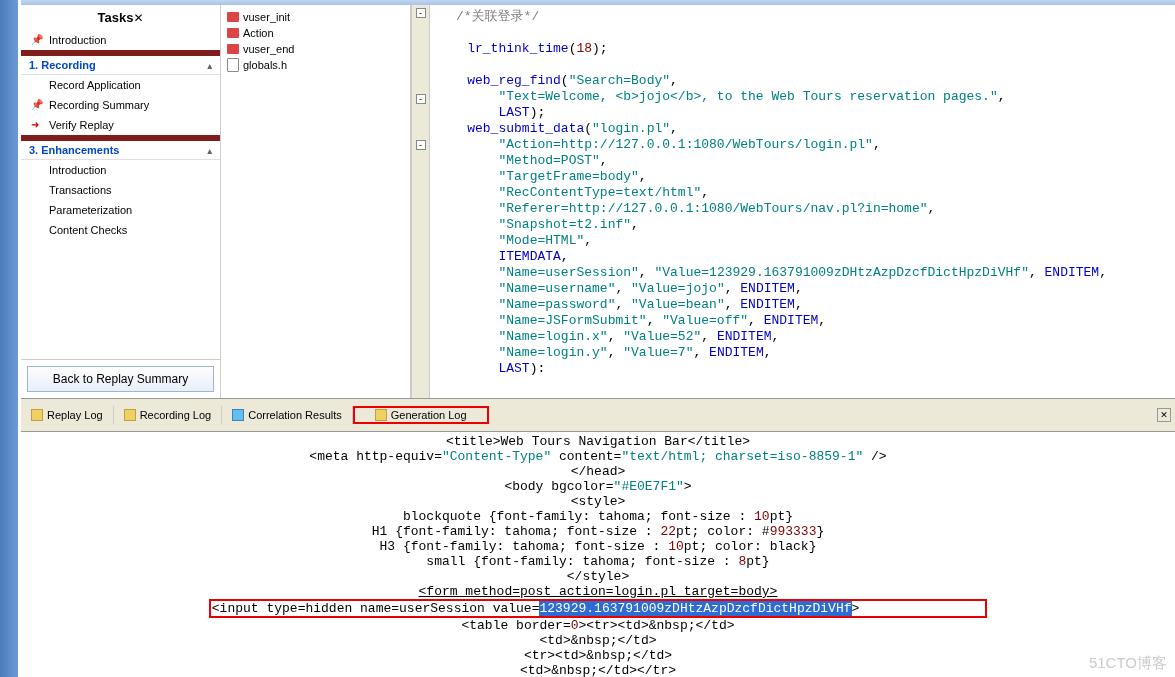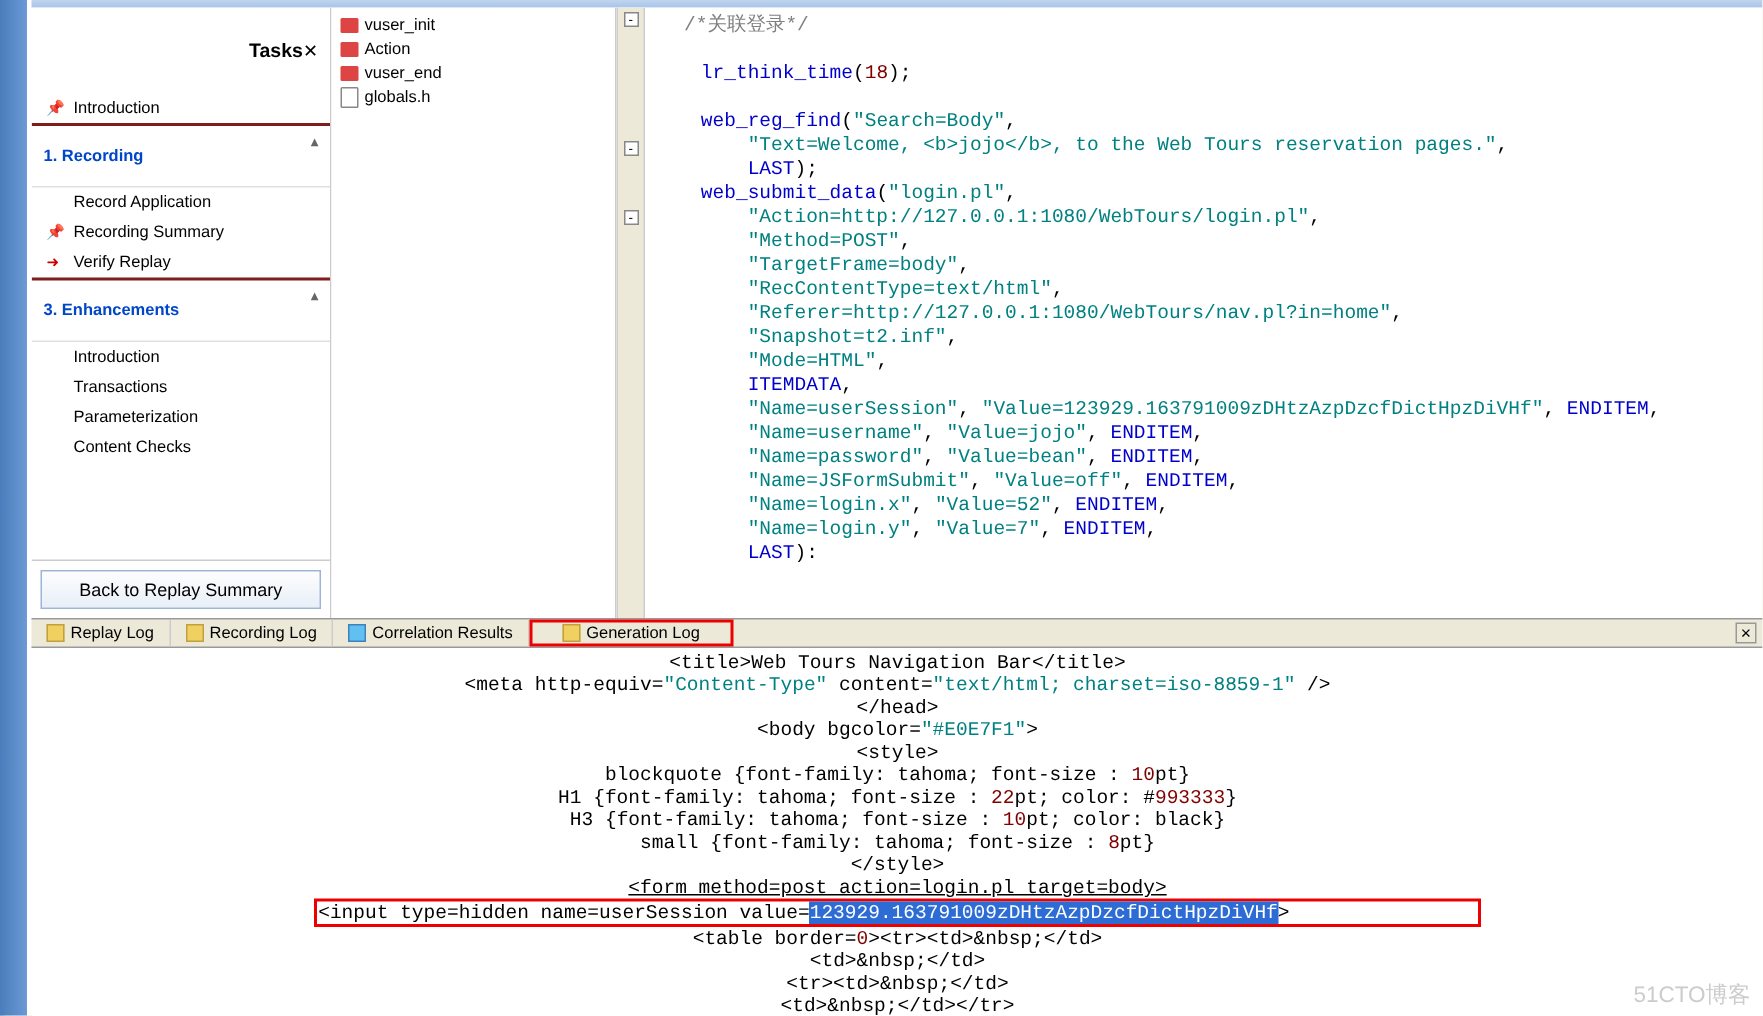--- a/index.html
+++ b/index.html
@@ -7,43 +7,43 @@
 .root{display:flex;flex-direction:column;width:1175px;height:677px;background:#fff;border-left:3px solid #4a7dbc;}
 .left-stripe{position:absolute;left:0;top:0;width:18px;height:100%;background:linear-gradient(to right,#4a7dbc,#6b9ad6);z-index:10;}
 .topbar{height:5px;background:linear-gradient(to bottom,#c0d5f0,#a8c4e8);margin-left:18px;}
 .tabbar{display:flex;align-items:flex-end;background:#ece9d8;border-bottom:1px solid #999;height:22px;margin-left:18px;position:relative;}
 .tab{padding:3px 10px;background:linear-gradient(to bottom,#f5f5f0,#ece9d8);border:1px solid #999;border-bottom:none;margin-right:1px;font-size:11px;cursor:pointer;}
 .tab.active{background:#fff;font-weight:bold;}
 .tabnav{position:absolute;right:2px;top:2px;display:flex;gap:2px;}
 .tabnav span{width:14px;height:14px;border:1px solid #999;background:#ece9d8;text-align:center;line-height:12px;font-size:9px;cursor:pointer;}
 .main{display:flex;flex:1;margin-left:18px;overflow:hidden;}
 .tasks{width:200px;background:#fff;border-right:1px solid #ccc;display:flex;flex-direction:column;}
-.tasks-hdr{display:flex;justify-content:flex-end;align-items:center;padding:21px 8px;font-size:13px;font-weight:bold;}
+.tasks-hdr{display:flex;justify-content:center;align-items:center;padding:5px 8px;font-size:13px;font-weight:bold;}
 .tasks-hdr .x{font-size:12px;font-weight:normal;cursor:pointer;}
 .task-list{flex:1;overflow:auto;}
 .task-item{padding:4px 8px 4px 28px;cursor:pointer;position:relative;}
-.task-sect{padding:14px 8px;background:#fff;border-top:2px solid #7f1d1d;border-bottom:1px solid #e0e0e0;color:#0046c8;font-weight:bold;position:relative;cursor:pointer;}
+.task-sect{padding:3px 8px;background:#fff;border-top:6px solid #7f1d1d;border-bottom:1px solid #e0e0e0;color:#0046c8;font-weight:bold;position:relative;cursor:pointer;}
 .task-sect::after{content:"▴";position:absolute;right:8px;top:5px;font-size:9px;color:#666;}
 .task-pin{position:absolute;left:10px;top:4px;font-size:10px;color:#888;}
 .task-arrow{position:absolute;left:10px;top:4px;color:#c00;font-size:10px;}
 .tasks-footer{padding:6px;border-top:1px solid #ccc;}
 .back-btn{border:1px solid #9db4d4;background:linear-gradient(to bottom,#fdfdfd,#e8eff8);padding:5px 10px;width:100%;text-align:center;font-size:12px;cursor:pointer;}
 .script-tree{width:190px;border-right:1px solid #ccc;background:#fff;padding:4px;}
 .tree-item{padding:2px 4px 2px 18px;position:relative;cursor:pointer;}
 .tree-item::before{content:"";position:absolute;left:2px;top:3px;width:12px;height:10px;background:#d44;border-radius:1px;}
 .tree-item.file::before{background:#fff;border:1px solid #888;width:10px;height:12px;top:1px;}
 .code-area{flex:1;background:#fff;border-left:1px solid #ccc;overflow:auto;position:relative;}
 .gutter{position:absolute;left:0;top:0;width:18px;height:100%;background:#ece9d8;border-right:1px solid #ccc;}
 .gutter .m{width:10px;height:10px;border:1px solid #888;background:#fff;margin:3px auto;text-align:center;line-height:8px;font-size:9px;}
 .code{font-family:'Courier New',monospace;font-size:13px;padding:4px 4px 4px 24px;white-space:pre;line-height:16px;}
 .c-gray{color:#808080;margin-left:20px;}
 .c-blue{color:#0000cc;}
 .c-teal{color:#008080;}
 .c-red{color:#800000;}
-.bottom-tabs{display:flex;align-items:center;background:#ece9d8;border-top:1px solid #999;border-bottom:1px solid #999;height:20px;margin-left:18px;position:relative;}
+.bottom-tabs{display:flex;align-items:center;background:#ece9d8;border-top:1px solid #999;border-bottom:1px solid #999;height:34px;margin-left:18px;position:relative;}
 .btab{padding:3px 10px;display:flex;align-items:center;gap:4px;cursor:pointer;border-right:1px solid #ccc;}
 .btab.highlight{border:2px solid #e00;padding:1px 20px;}
 .btab .ic{width:12px;height:12px;display:inline-block;}
 .bclose{position:absolute;right:4px;width:14px;height:14px;border:1px solid #999;text-align:center;line-height:12px;font-size:9px;cursor:pointer;}
 .log{flex:0 0 245px;background:#fff;margin-left:18px;overflow:auto;font-family:'Courier New',monospace;font-size:13px;padding:2px 6px;line-height:15px;white-space:pre;text-align:center;}
 .hl-line{border:2px solid #e00;display:inline-block;padding:0 1px;}
 .hl-sel{background:#2c6cd4;color:#fff;}
 .watermark{position:absolute;right:8px;bottom:4px;color:#ccc;font-size:15px;font-family:Arial;}
 </style>
 </head>

